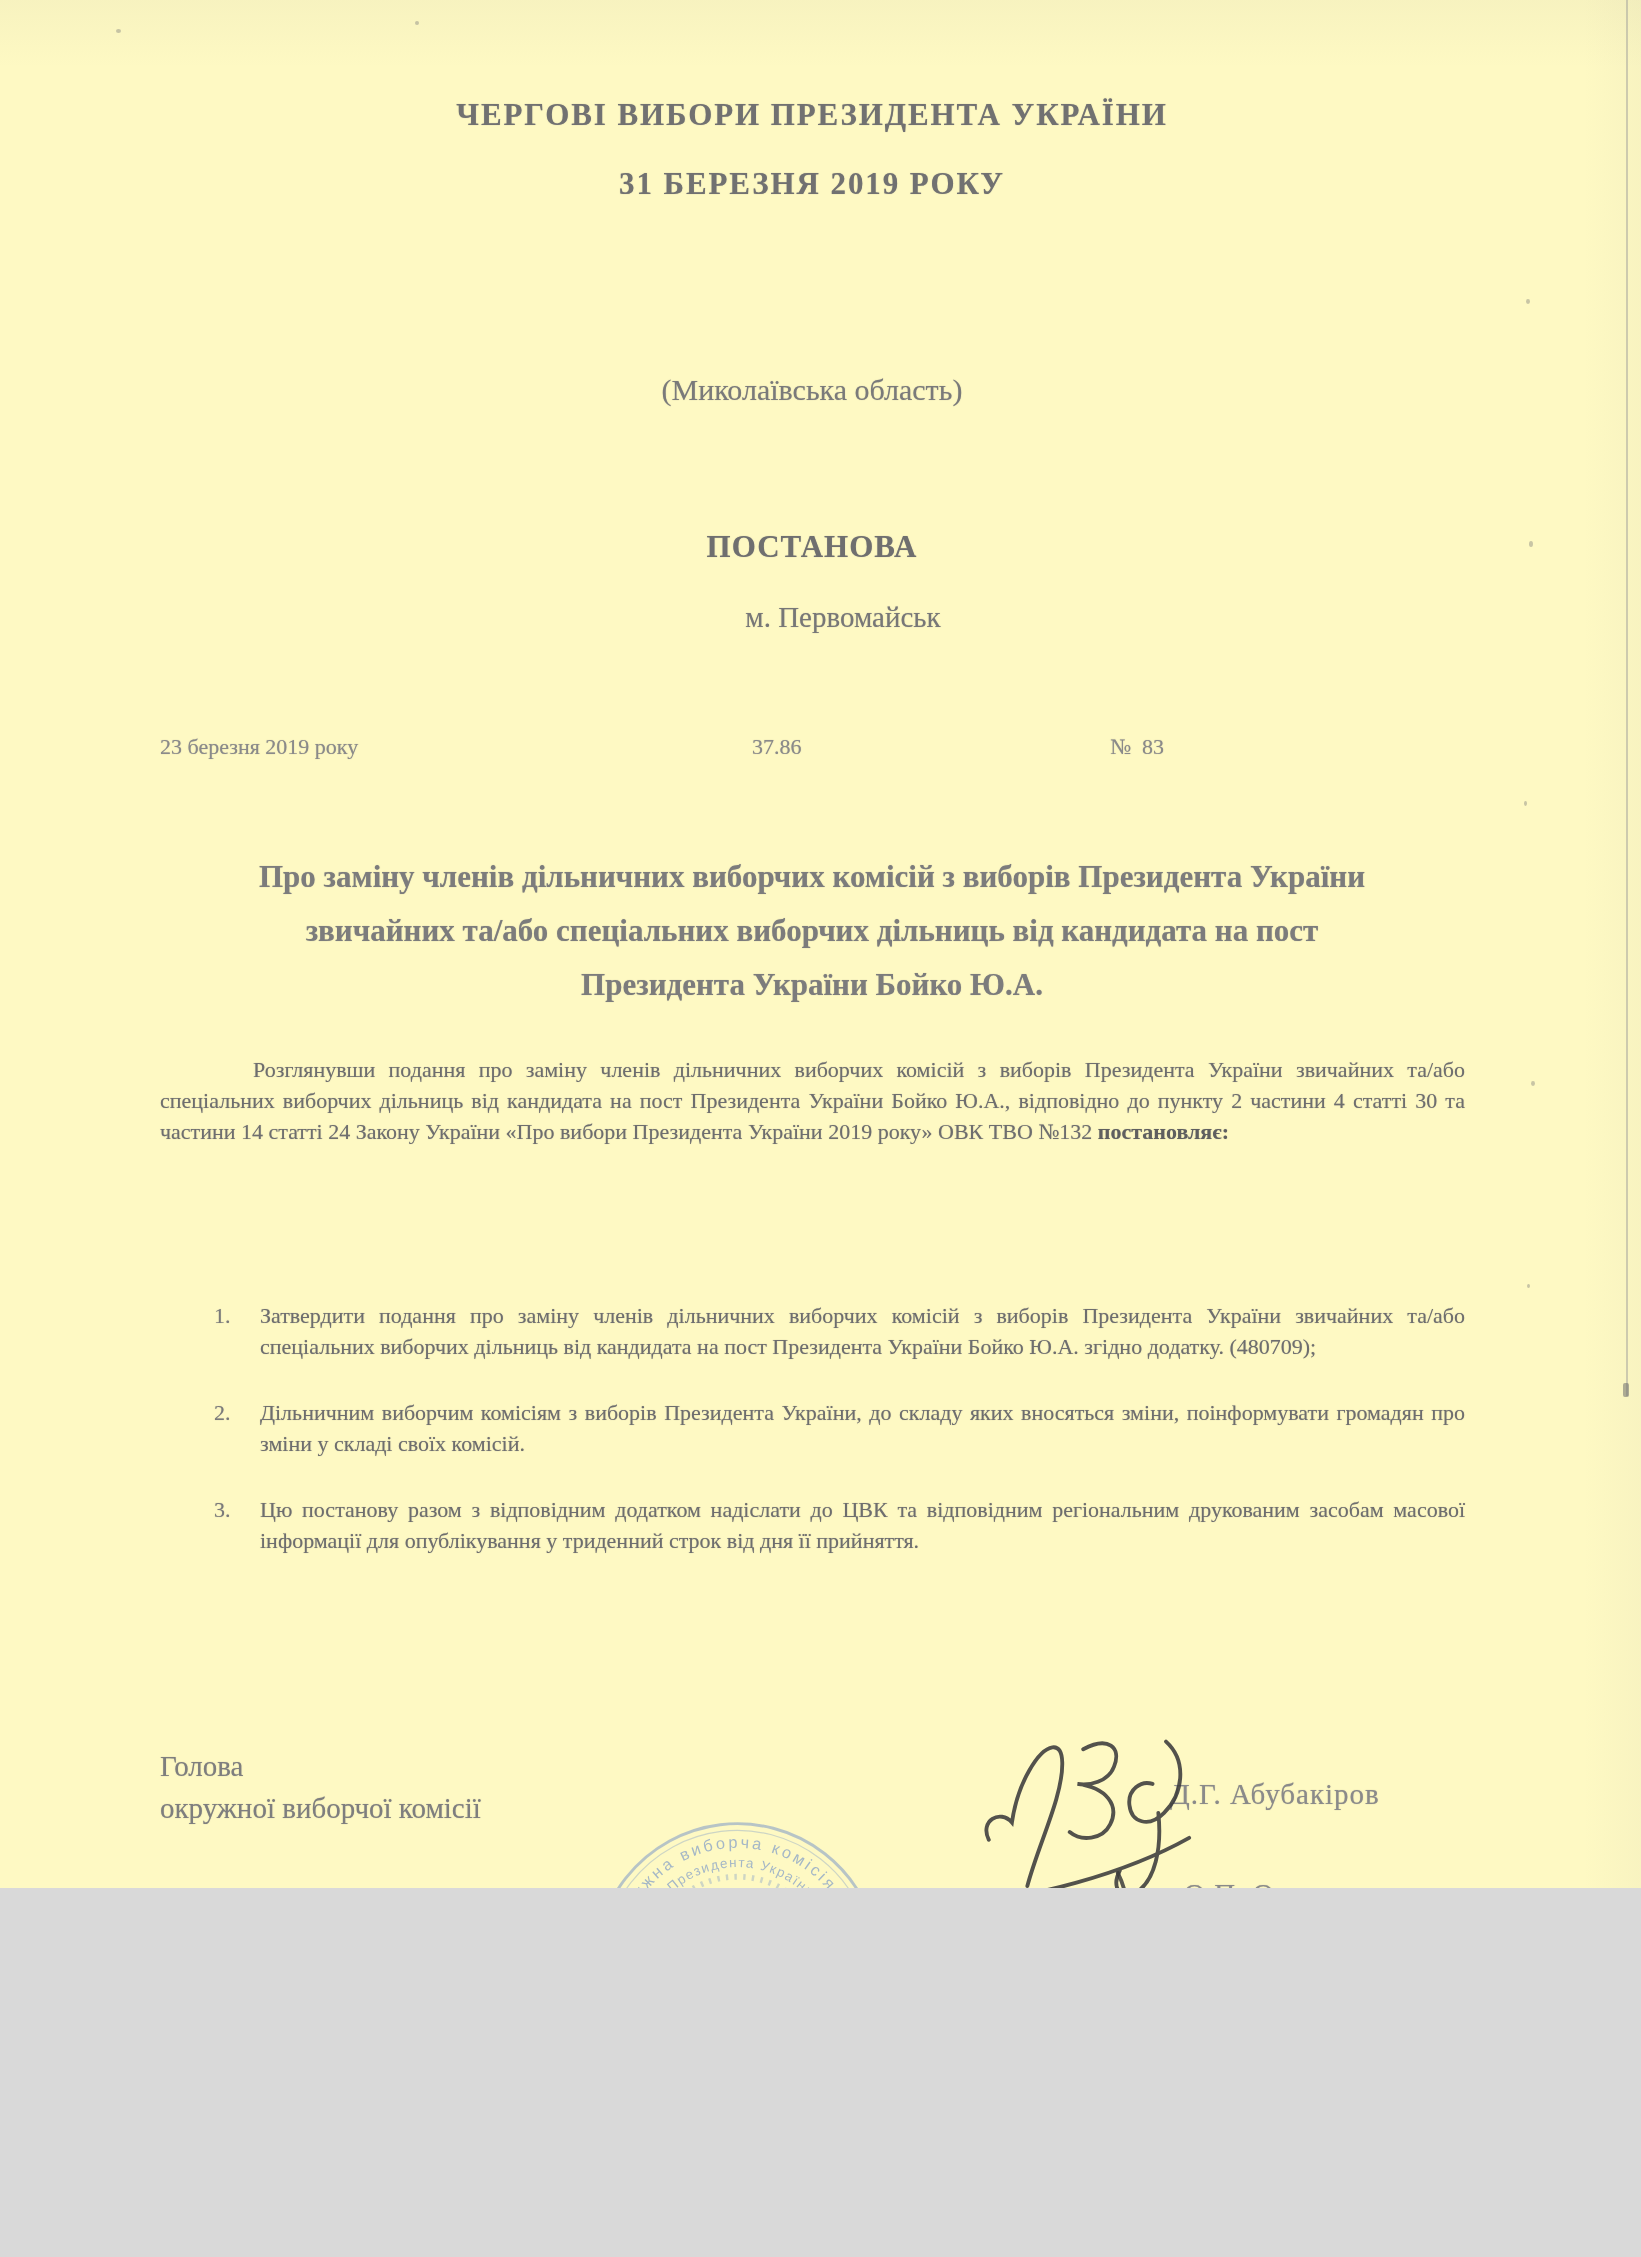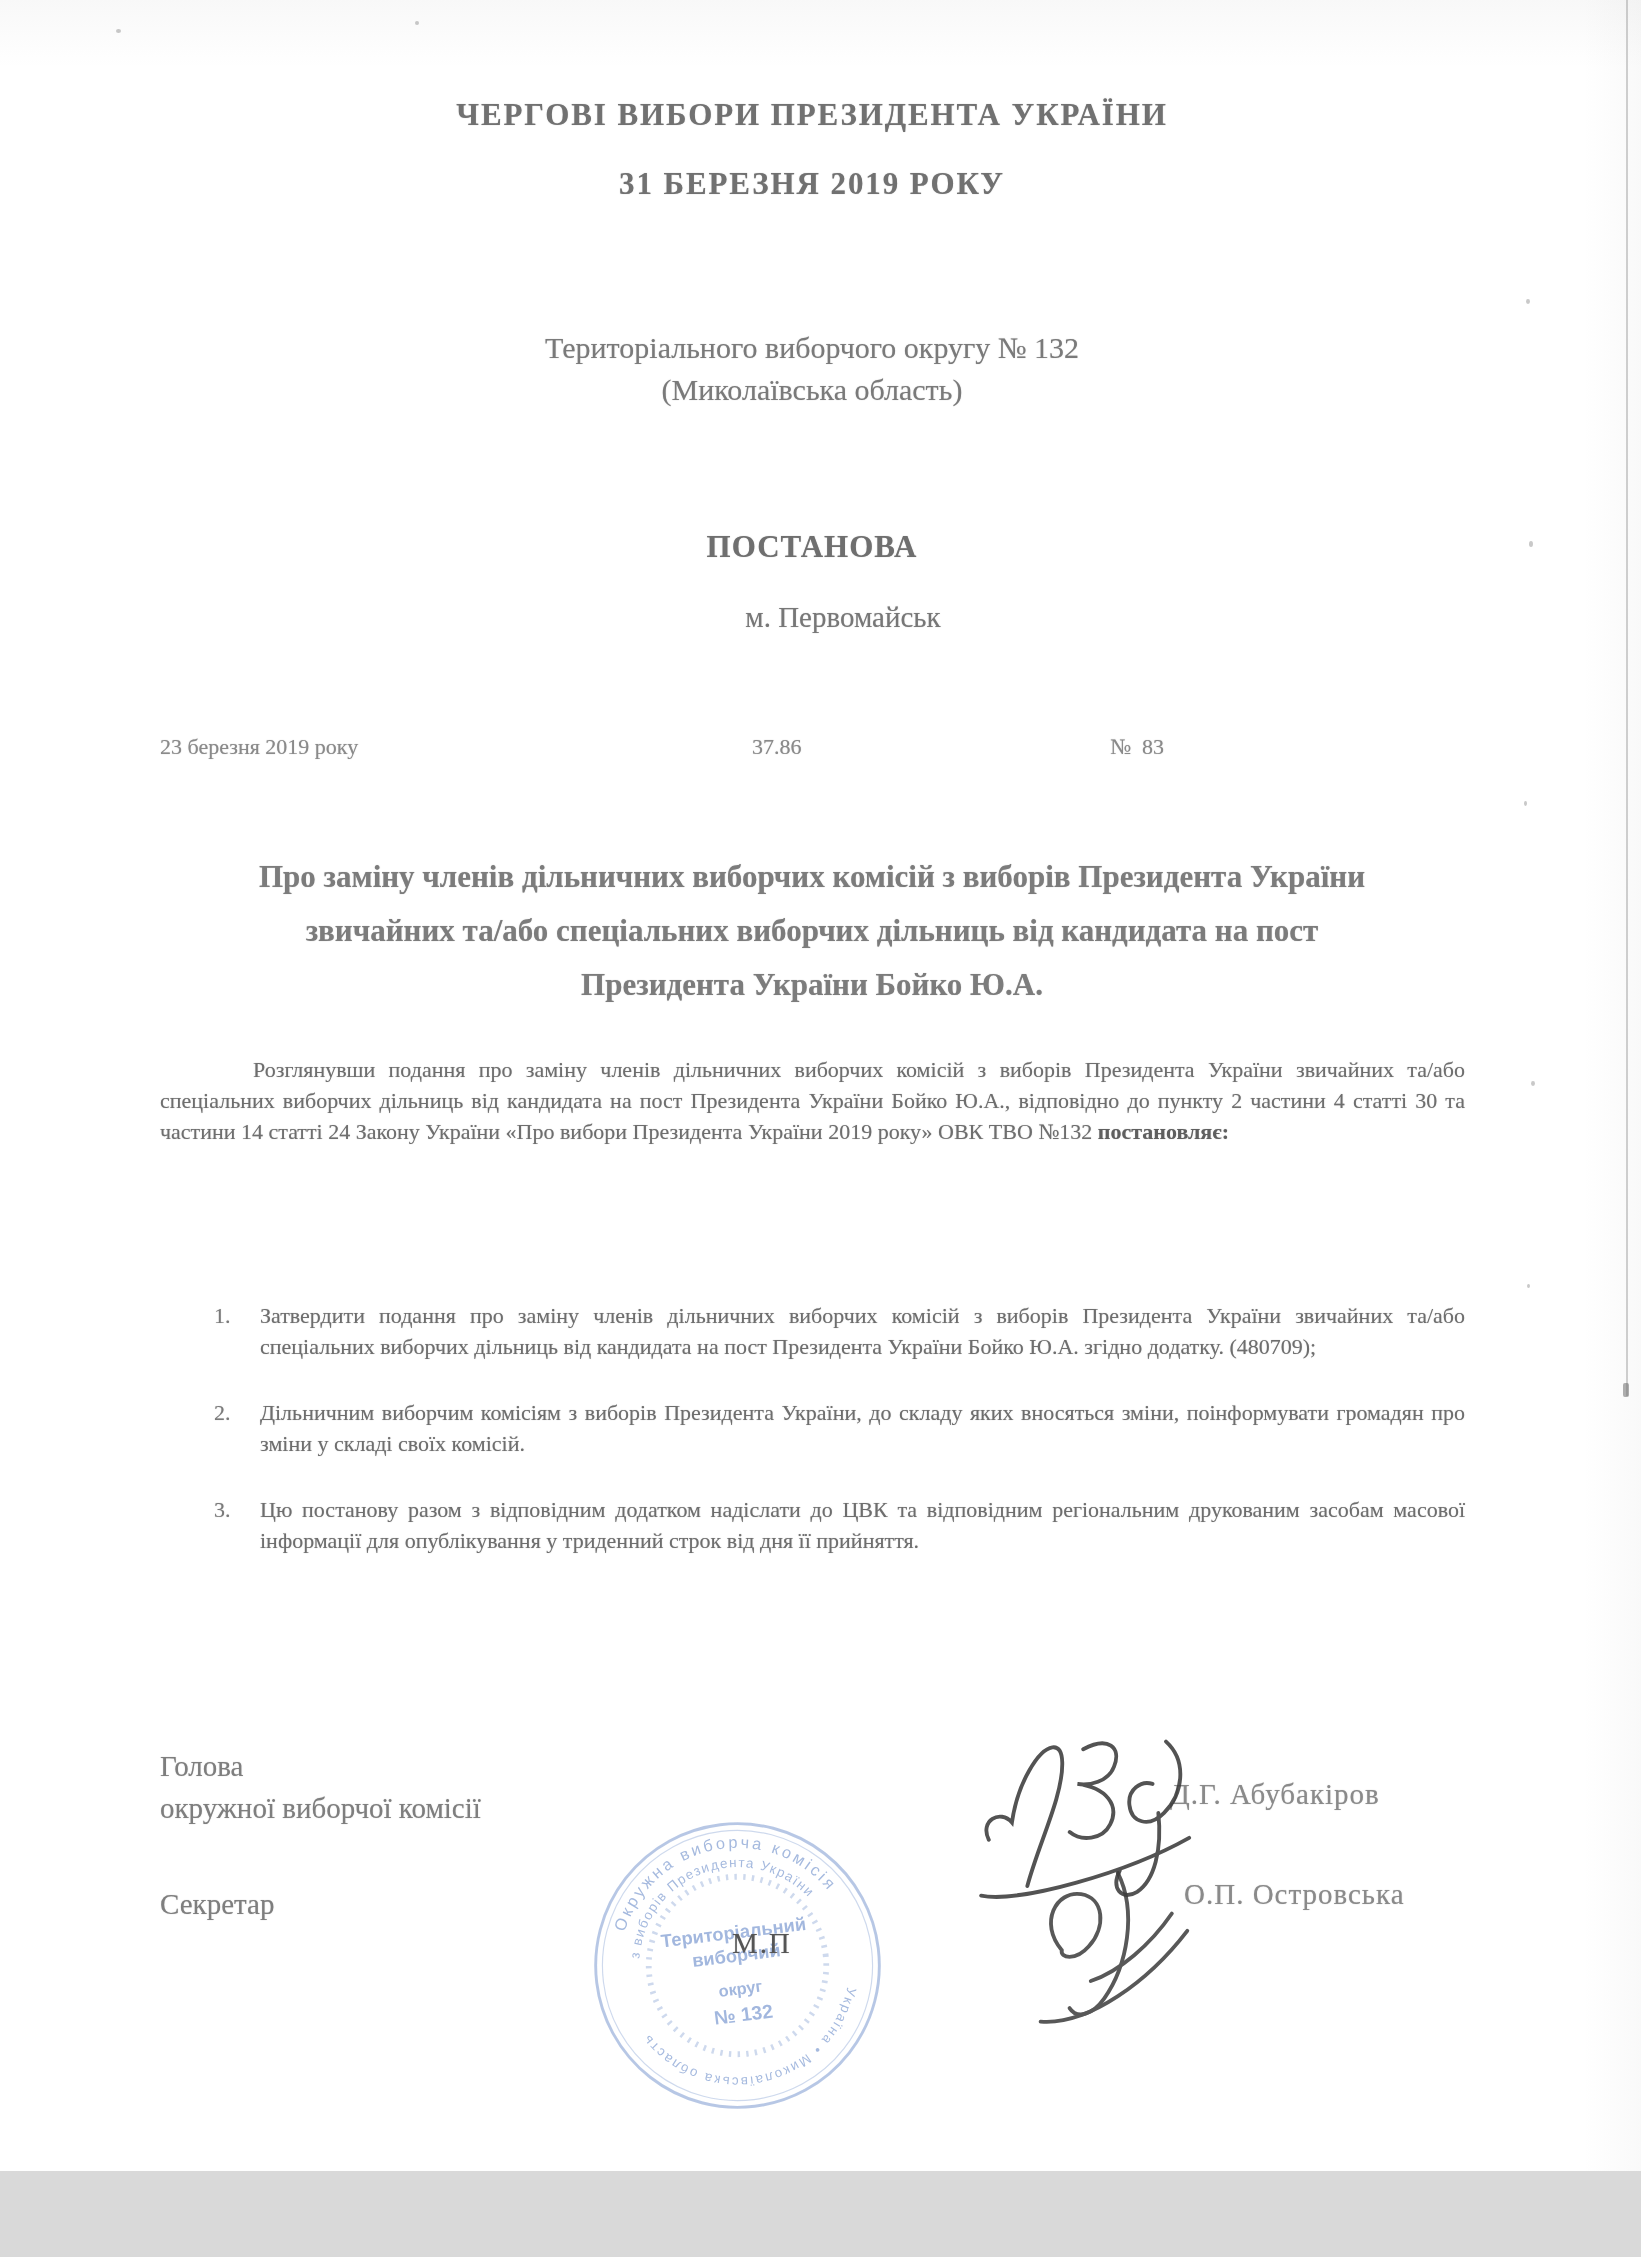--- a/index.html
+++ b/index.html
@@ -1,17 +1,17 @@
 <!DOCTYPE html>
 <html><head>
 <meta charset="utf-8">
 <style>
   html,body{margin:0;padding:0;background:#d9d9d9;}
   #page{
-    position:relative;width:1641px;height:2171px;background:#ffffff;
+    position:relative;width:1641px;height:1888px;background:#fef9c3;
     font-family:"Liberation Serif", serif;color:#6b6b6b;overflow:hidden;
   }
   
   #page::before{
     content:"";position:absolute;inset:0;pointer-events:none;
     background:
       linear-gradient(180deg, rgba(120,120,120,.05), rgba(255,255,255,0) 68px),
       linear-gradient(270deg, rgba(140,140,140,.05), rgba(255,255,255,0) 58px);
   }
   .fade{ text-shadow:0 0 1px rgba(120,120,120,.55); }
@@ -53,21 +53,20 @@
   <div class="speck" style="left:1529px;top:541px;width:3.9px;height:5.8px;"></div>
   <div class="speck" style="left:1524px;top:801px;width:2.9px;height:4.8px;"></div>
   <div class="speck" style="left:1531px;top:1081px;width:3.9px;height:4.8px;"></div>
   <div class="speck" style="left:1527px;top:1284px;width:2.9px;height:3.9px;"></div>
   <div class="speck" style="left:116px;top:29px;width:4.8px;height:3.9px;"></div>
   <div class="speck" style="left:415px;top:21px;width:3.9px;height:3.9px;"></div>
 
   <div class="center-block h-main fade" style="top:97px;">ЧЕРГОВІ ВИБОРИ ПРЕЗИДЕНТА УКРАЇНИ</div>
   <div class="center-block h-main fade" style="top:166px;">31 БЕРЕЗНЯ 2019 РОКУ</div>
 
-  <div class="center-block h-sub fade" style="top:327px;">Територіального виборчого округу № 132</div>
   <div class="center-block h-sub fade" style="top:369px;">(Миколаївська область)</div>
 
   <div class="center-block h-doc fade" style="top:529px;">ПОСТАНОВА</div>
   <div class="center-block h-city fade" style="top:601px;padding-left:31px;">м. Первомайськ</div>
 
   <div class="meta fade" style="left:160px;top:734px;">23 березня 2019 року</div>
   <div class="meta fade" style="left:752px;top:734px;">37.86</div>
   <div class="meta fade" style="left:1110px;top:734px;">№  83</div>
 
   <div class="center-block doc-title fade" style="top:850px;">Про заміну членів дільничних виборчих комісій з виборів Президента України</div>

